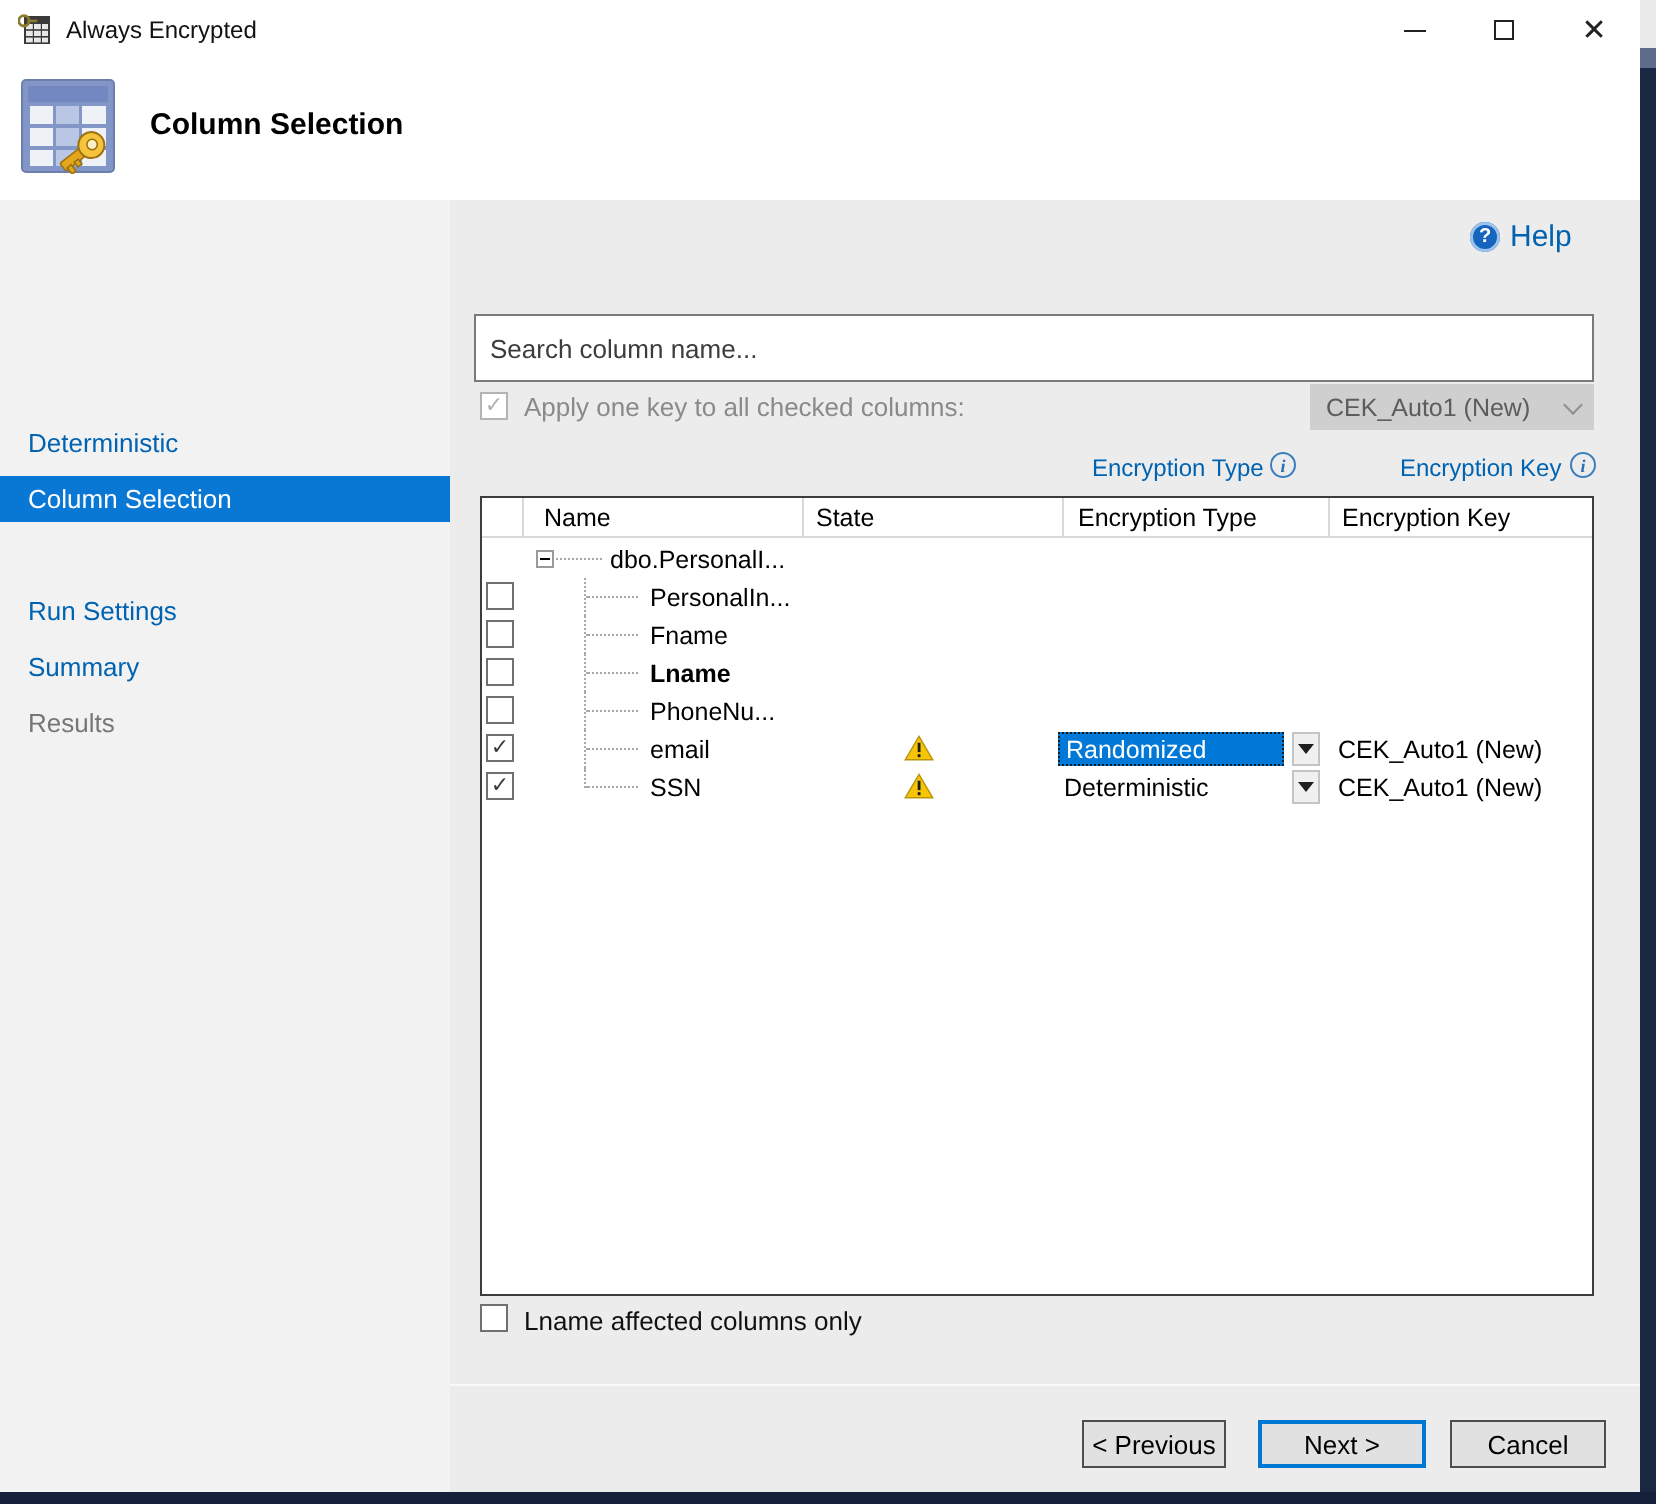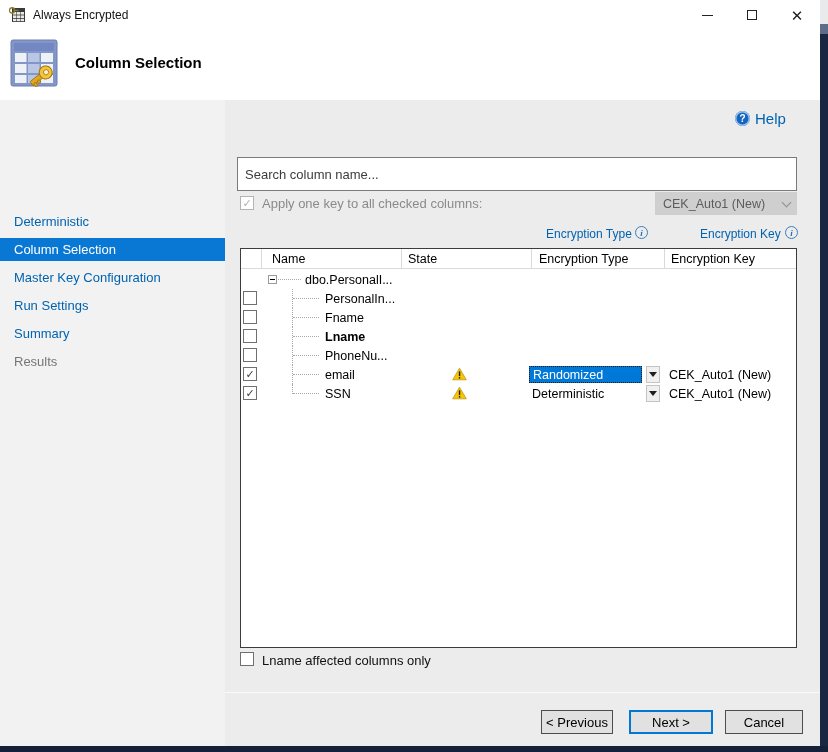--- a/index.html
+++ b/index.html
@@ -148,23 +148,20 @@
     <span class="header-title">Column Selection</span>
   </div>
 
   <div class="sidebar">
     <div class="nav-item" style="top:110px;">
         <span>Deterministic</span>
       </div>
     <div class="nav-item selected" style="top:138px;">
         <span>Column Selection</span>
       </div>
-    <div class="nav-item" style="top:166px;">
-        <span>Master Key Configuration</span>
-      </div>
     <div class="nav-item" style="top:194px;">
         <span>Run Settings</span>
       </div>
     <div class="nav-item" style="top:222px;">
         <span>Summary</span>
       </div>
     <div class="nav-item disabled" style="top:250px;">
         <span>Results</span>
       </div>
   </div>

